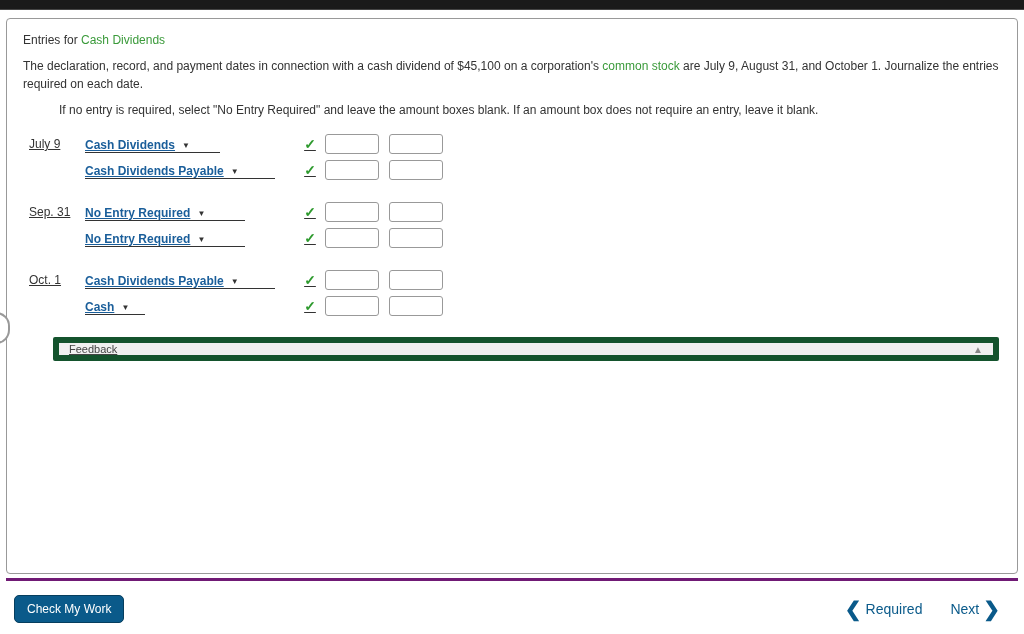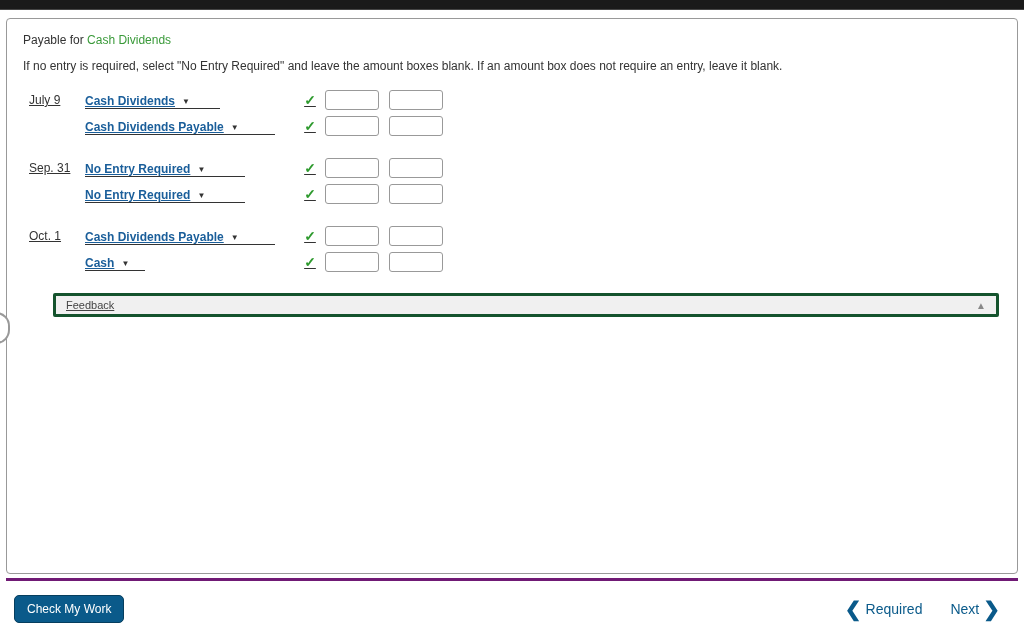--- a/index.html
+++ b/index.html
@@ -24,21 +24,21 @@
     border-radius: 4px;
     padding: 14px 16px 16px 16px;
     height: 556px;
     position: relative;
     background: #fff;
   }
   .title-line { margin-bottom: 10px; }
   .title-prefix { color: #333; }
   .green-link { color: #3a9a3a; }
   .para { color: #333; line-height: 1.5; margin-bottom: 8px; }
-  .instr { margin-top: 4px; margin-bottom: 12px; }
+  .instr { margin-top: 4px; margin-bottom: 12px; margin-left: 36px; }
   .journal { margin-left: 6px; }
   .jgroup { margin-bottom: 16px; text-decoration: underline; }
   .jrow { display: flex; align-items: center; height: 26px; }
   .date-col { width: 56px; color: #333; }
   .dropdown-col { width: 214px; }
   .dropdown {
     display: inline-flex;
     align-items: flex-end;
     border-bottom: 1px solid #333;
     height: 18px;
@@ -71,21 +71,21 @@
     border-radius: 3px;
     background: #fff;
     padding: 2px 4px;
     font-size: 12px;
   }
   .feedback-bar {
     margin-top: 18px;
     margin-left: 30px;
     margin-right: 2px;
     background: #f0f0f0;
-    border: 3px solid #14532d;
+    border: 6px solid #14532d;
     border-radius: 2px;
     height: 24px;
     display: flex;
     align-items: center;
     justify-content: space-between;
     padding: 0 10px;
   }
   .feedback-label {
     font-size: 11px;
     text-decoration: underline;
@@ -141,23 +141,26 @@
   }
 </style>
 </head>
 <body>
 
 <div class="top-bar"></div>
 
 <div class="main-panel">
 
   <div class="title-line">
-    <span class="title-prefix">Payable for </span><span class="green-link">Cash Dividends</span>
-  </div>
-
+    <span class="title-prefix">Entries for </span><span class="green-link">Cash Dividends</span>
+  </div>
+
+  <p class="para">
+    <span>The declaration, record, and payment dates in connection with a cash dividend of $45,100 on a corporation's </span><span class="green-link">common stock</span><span> are July 9, August 31, and October 1. Journalize the entries required on each date.</span>
+  </p>
 
   <p class="para instr">If no entry is required, select "No Entry Required" and leave the amount boxes blank. If an amount box does not require an entry, leave it blank.</p>
 
   <div class="journal">
 
     <div class="jgroup">
       <div class="jrow">
         <div class="date-col">July 9</div>
         <div class="dropdown-col">
           <span class="dropdown" style="width:135px">

